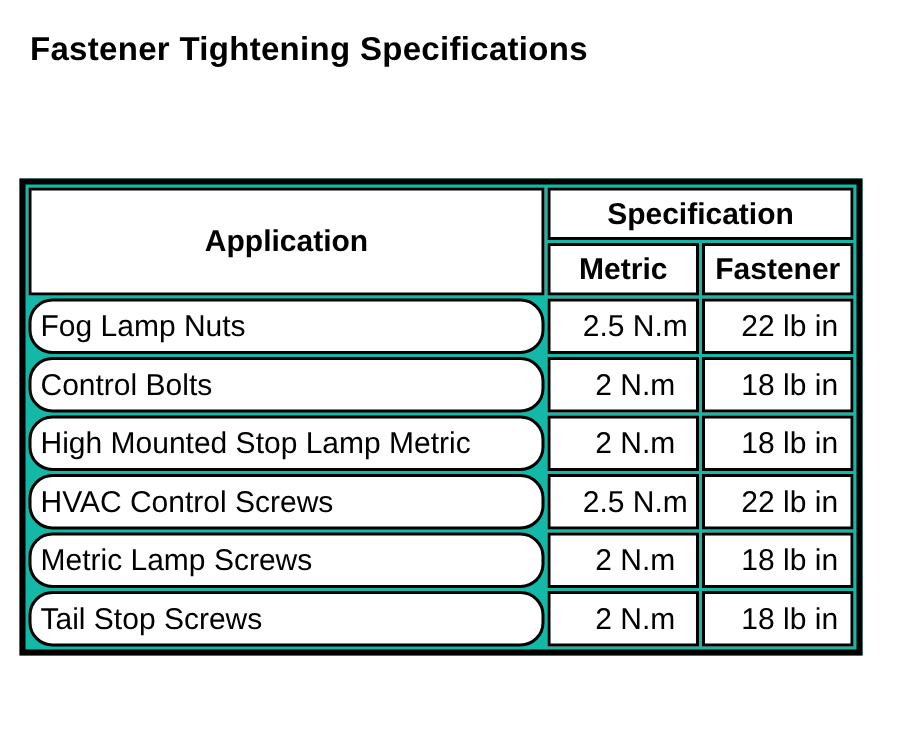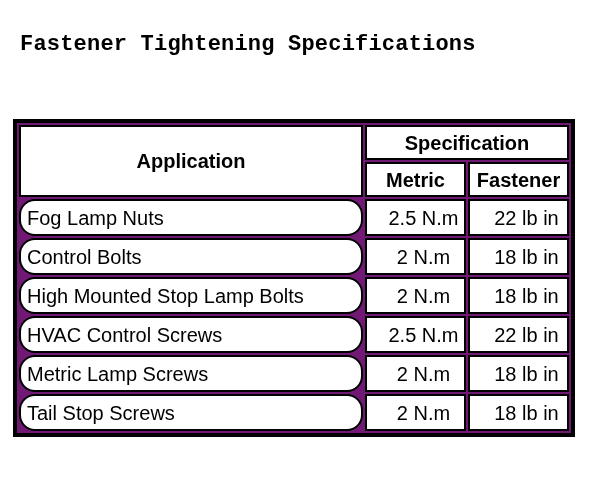--- a/index.html
+++ b/index.html
@@ -7,34 +7,33 @@
     width: 608px; height: 492px;
     background: #ffffff;
     font-family: "Liberation Sans", sans-serif;
     color: #000000;
     overflow: hidden;
   }
   .page { position: relative; width: 608px; height: 492px; background: #ffffff; }
 
   .page-title {
     position: absolute;
-    left: 20px; top: 32px;
+    left: 20px; top: 20px;
     font-size: 22px;
     font-weight: bold;
     letter-spacing: 0.2px;
     white-space: nowrap;
-    font-family: Liberation Mono, monospace;
   }
 
   table.spec-table {
     position: absolute;
     left: 13px; top: 119px;
     width: 562px;
     table-layout: fixed;
-    background: #701a75;
+    background: #14b8a6;
     border: 4px solid #000000;
     border-collapse: separate;
     border-spacing: 2px;
   }
   col.col-application { width: 63%; }
   col.col-metric      { width: 18.5%; }
   col.col-english     { width: 18.5%; }
 
   .spec-table th, .spec-table td {
     border: 2px solid #000000;
@@ -83,21 +82,21 @@
         <td class="application-cell">Fog Lamp Nuts</td>
         <td class="metric-cell">2.5 N.m</td>
         <td class="english-cell">22 lb in</td>
       </tr>
       <tr>
         <td class="application-cell">Control Bolts</td>
         <td class="metric-cell">2 N.m</td>
         <td class="english-cell">18 lb in</td>
       </tr>
       <tr>
-        <td class="application-cell">High Mounted Stop Lamp Bolts</td>
+        <td class="application-cell">High Mounted Stop Lamp Metric</td>
         <td class="metric-cell">2 N.m</td>
         <td class="english-cell">18 lb in</td>
       </tr>
       <tr>
         <td class="application-cell">HVAC Control Screws</td>
         <td class="metric-cell">2.5 N.m</td>
         <td class="english-cell">22 lb in</td>
       </tr>
       <tr>
         <td class="application-cell">Metric Lamp Screws</td>

